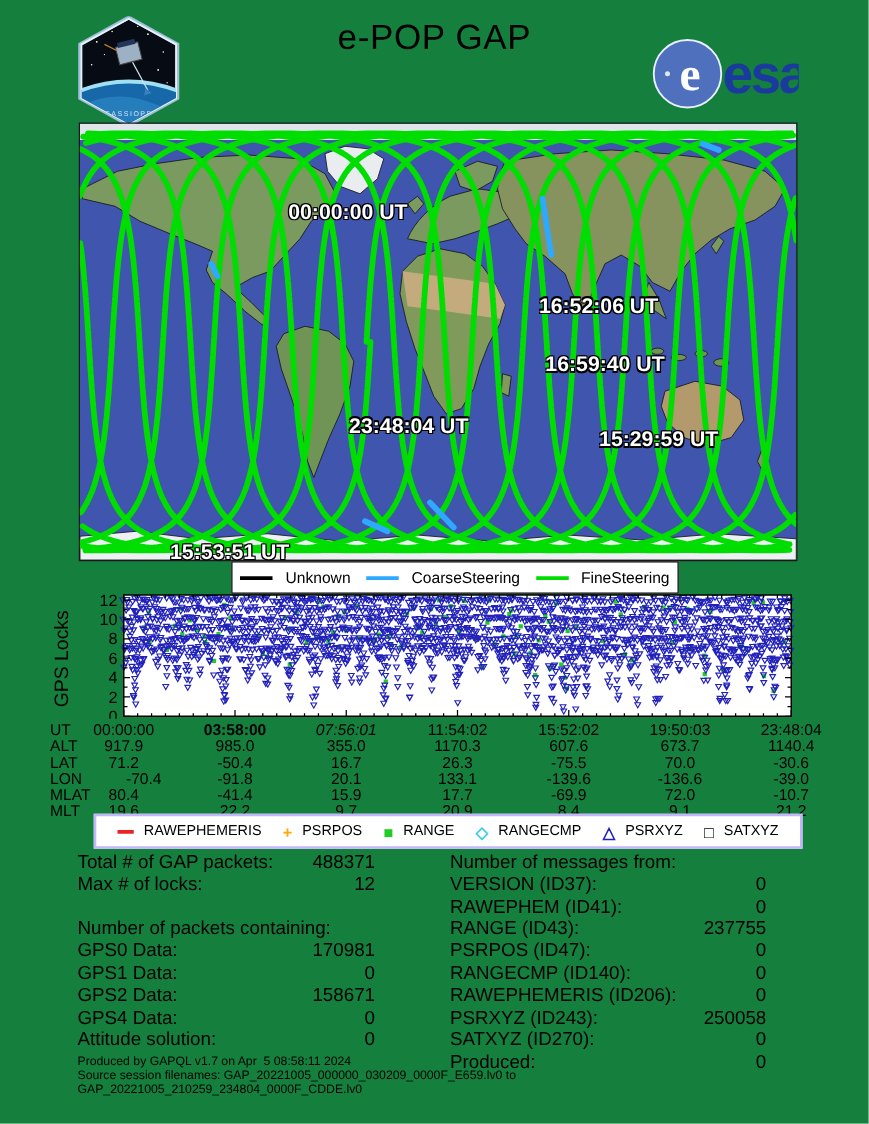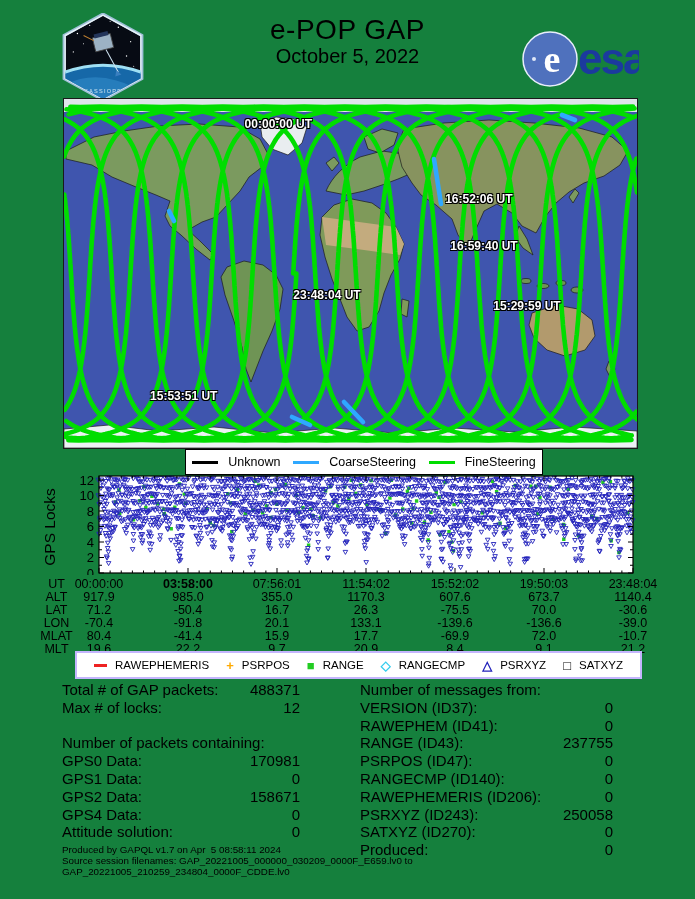--- a/index.html
+++ b/index.html
@@ -6,34 +6,34 @@
   #page{position:relative;width:695px;height:899px;background:#15803d;overflow:hidden;}
 
   #title-block{position:absolute;left:0;right:0;top:14px;text-align:center;}
   #page-title{font-size:28px;line-height:31px;font-weight:400;letter-spacing:.5px;}
   #page-date{font-size:20px;line-height:23px;}
 
   #patch-box{position:absolute;left:59px;top:13px;width:88px;height:88px;}
   #esa-box{position:absolute;left:521px;top:29px;width:118px;height:60px;}
 
   #map-box{position:absolute;left:63px;top:98px;width:573px;height:349px;border:1px solid #1a1a1a;}
-  .map-label{position:absolute;transform:translate(-50%,-50%);color:#fff;font-size:12px;font-weight:700;white-space:nowrap;
-    text-shadow:-1px -1px 0 #000,1px -1px 0 #000,-1px 1px 0 #000,1px 1px 0 #000,0 1px 0 #000,0 -1px 0 #000;}
+  .map-label{position:absolute;transform:translate(-50%,-50%);color:#fff;font-size:17px;font-weight:700;white-space:nowrap;
+    text-shadow:-1px -1px 0 #000,1px -1px 0 #000,-1px 1px 0 #000,1px 1px 0 #000,0 1px 0 #000,0 -1px 0 #000;margin-top:46px;}
 
   #legend-steering{position:absolute;left:185px;top:449px;width:356px;height:24px;border:1px solid #000;
     display:flex;align-items:center;justify-content:space-around;font-size:12.5px;background:#fff;}
   .legend-item{display:flex;align-items:center;white-space:nowrap;}
   .line-swatch{display:inline-block;width:26px;height:3px;margin-right:10px;}
 
   #gps-ylabel{position:absolute;left:-5px;top:518px;width:110px;height:18px;transform:rotate(-90deg);
     text-align:center;font-size:15.5px;}
   #gps-svg{position:absolute;left:63px;top:474px;}
 
   #nav-table{position:absolute;left:40px;top:578px;width:650px;height:80px;font-size:12.5px;line-height:13px;}
-  .trow-label{position:absolute;width:33px;text-align:center;}
+  .trow-label{position:absolute;width:33px;text-align:left;}
   .tcell{position:absolute;width:90px;text-align:center;}
 
   #legend-packets{position:absolute;left:75px;top:651px;width:563px;height:24px;border:2px solid #c4b5fd;
     display:flex;align-items:center;justify-content:space-evenly;font-size:11.5px;background:#fff;}
   .pk-swatch{margin-right:8px;display:inline-block;text-align:center;}
   .pk-dash{width:13px;height:3px;}
 
   #stats-left{position:absolute;left:62px;top:681px;width:238px;font-size:15px;}
   #stats-right{position:absolute;left:360px;top:681px;width:253px;font-size:15px;}
   .stat-row{position:relative;height:17.8px;line-height:17.8px;white-space:nowrap;}
@@ -78,21 +78,20 @@
           <polygon points="56,56 61,60 55,62" fill="#3a7fc0"></polygon>
           <line x1="34" y1="27" x2="24" y2="22" stroke="#c08030" stroke-width="1"></line>
         </g>
         <text x="43" y="78" font-size="5.5" fill="#cfe6f2" text-anchor="middle" letter-spacing="1.2">CASSIOPE</text>
       </g>
     </svg>
   </div>
 
   <div id="title-block">
     <div id="page-title">e-POP GAP</div>
-    <div id="page-date">October 5, 2022</div>
   </div>
 
   <div id="esa-box">
     <svg width="118" height="60" viewBox="0 0 118 60">
       <circle cx="29" cy="30" r="27" fill="#4f71bd"></circle>
       <circle cx="29" cy="30" r="27" fill="none" stroke="#e8eefb" stroke-width="1.5"></circle>
       <circle cx="13" cy="30" r="2" fill="#dfe8f8"></circle>
       <text x="31" y="43" font-size="38" font-weight="700" fill="#ffffff" text-anchor="middle" font-family="Liberation Serif, serif">e</text>
       <text x="57" y="45" font-size="44" font-weight="700" fill="#1b3a9e" letter-spacing="-2">esa</text>
     </svg>
@@ -300,21 +299,21 @@
       <line x1="558.875" y1="99" x2="558.875" y2="96.5" stroke="#000" stroke-width="1"></line>
       <line x1="558.875" y1="2" x2="558.875" y2="4.5" stroke="#000" stroke-width="1"></line>
       <line x1="570" y1="99" x2="570" y2="94" stroke="#000" stroke-width="1"></line>
       <line x1="570" y1="2" x2="570" y2="7" stroke="#000" stroke-width="1"></line>
     </svg>
 
   <div id="nav-table">
       <span class="trow-label" style="top: 0px; left: 0px;">UT</span>
       <span class="tcell" style="top: 0px; left: 14px;">00:00:00</span>
       <span class="tcell" style="top: 0px; left: 103px; font-weight: bold;">03:58:00</span>
-      <span class="tcell" style="top: 0px; left: 192px;">07:56:01</span>
+      <span class="tcell" style="top: 0px; left: 192px; font-style: italic;">07:56:01</span>
       <span class="tcell" style="top: 0px; left: 281px;">11:54:02</span>
       <span class="tcell" style="top: 0px; left: 370px;">15:52:02</span>
       <span class="tcell" style="top: 0px; left: 459px;">19:50:03</span>
       <span class="tcell" style="top: 0px; left: 548px;">23:48:04</span>
       <span class="trow-label" style="top: 13px; left: 0px;">ALT</span>
       <span class="tcell" style="top: 13px; left: 14px;">917.9</span>
       <span class="tcell" style="top: 13px; left: 103px;">985.0</span>
       <span class="tcell" style="top: 13px; left: 192px;">355.0</span>
       <span class="tcell" style="top: 13px; left: 281px;">1170.3</span>
       <span class="tcell" style="top: 13px; left: 370px;">607.6</span>
@@ -322,21 +321,21 @@
       <span class="tcell" style="top: 13px; left: 548px;">1140.4</span>
       <span class="trow-label" style="top: 26px; left: 0px;">LAT</span>
       <span class="tcell" style="top: 26px; left: 14px;">71.2</span>
       <span class="tcell" style="top: 26px; left: 103px;">-50.4</span>
       <span class="tcell" style="top: 26px; left: 192px;">16.7</span>
       <span class="tcell" style="top: 26px; left: 281px;">26.3</span>
       <span class="tcell" style="top: 26px; left: 370px;">-75.5</span>
       <span class="tcell" style="top: 26px; left: 459px;">70.0</span>
       <span class="tcell" style="top: 26px; left: 548px;">-30.6</span>
       <span class="trow-label" style="top: 39px; left: 0px;">LON</span>
-      <span class="tcell" style="top: 39px; left: 14px;">-70.4</span>
+      <span class="tcell" style="top: 39px; left: 30px;">-70.4</span>
       <span class="tcell" style="top: 39px; left: 103px;">-91.8</span>
       <span class="tcell" style="top: 39px; left: 192px;">20.1</span>
       <span class="tcell" style="top: 39px; left: 281px;">133.1</span>
       <span class="tcell" style="top: 39px; left: 370px;">-139.6</span>
       <span class="tcell" style="top: 39px; left: 459px;">-136.6</span>
       <span class="tcell" style="top: 39px; left: 548px;">-39.0</span>
       <span class="trow-label" style="top: 52px; left: 0px;">MLAT</span>
       <span class="tcell" style="top: 52px; left: 14px;">80.4</span>
       <span class="tcell" style="top: 52px; left: 103px;">-41.4</span>
       <span class="tcell" style="top: 52px; left: 192px;">15.9</span>

